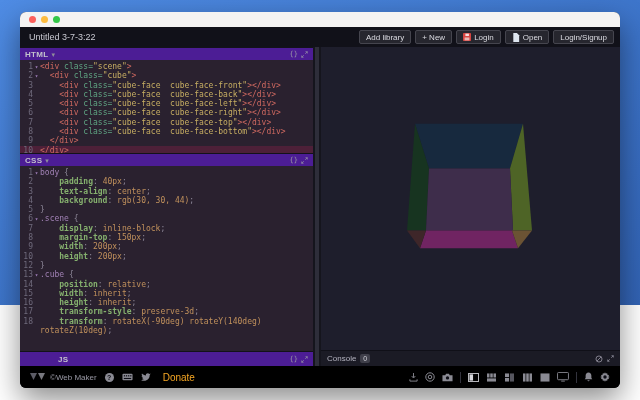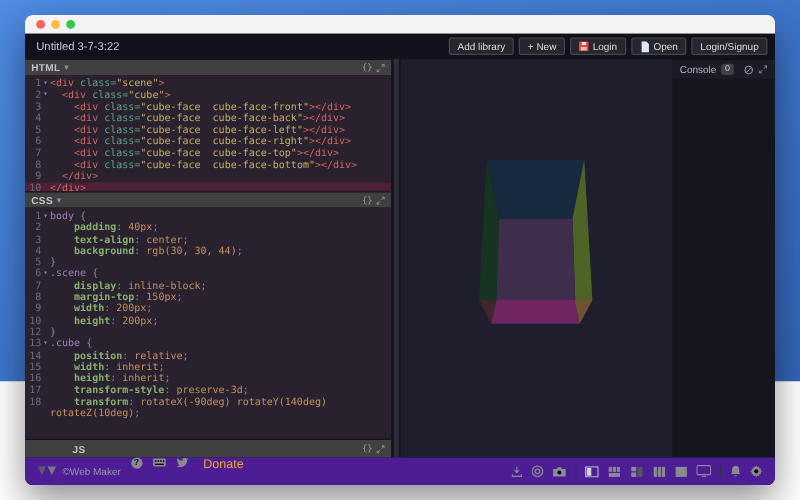--- a/index.html
+++ b/index.html
@@ -26,21 +26,21 @@
   .doc-title { color:#c9c9d2; font-size:9px; }
   .appbar-actions { margin-left:auto; display:flex; gap:4px; }
   .abtn { display:inline-flex; align-items:center; gap:3px; background:#26262e;
     border:1px solid #45454e; border-radius:2px; color:#dcdce2; font-size:8px;
     padding:1px 6px; height:14px; font-family:"Liberation Sans",sans-serif; cursor:default; }
   .abtn svg { display:block; }
 
   
   .main { flex:1; display:flex; min-height:0; }
   .editors { width:293px; flex:none; display:flex; flex-direction:column; min-height:0; }
-  .pane-head { height:13px; background:#404040; border-top:1px solid #13121a;
+  .pane-head { height:13px; background:#4c1d95; border-top:1px solid #13121a;
     display:flex; align-items:center; padding:0 5px; gap:3px; flex:none; }
   .pane-label { color:#c3c2cc; font-size:8px; font-weight:bold; letter-spacing:.3px; }
   .caret { color:#8f8d9a; font-size:7px; line-height:1; }
   .ph-sp { flex:1; }
   .braces { color:#9a98a6; font-size:7px; font-family:"DejaVu Sans Mono",monospace; }
   .icon-svg { display:block; }
 
   .code { background:#2a212f; overflow:hidden; font-family:"DejaVu Sans Mono",monospace;
     font-size:8px; padding-top:2px; }
   .code-html { height:93px; flex:none; }
@@ -50,31 +50,31 @@
   .ln { width:13px; text-align:right; color:#6f6a7c; flex:none; }
   .fold { width:7px; text-align:center; color:#9c7bb5; font-size:6px; flex:none; }
   .ct { flex:1; }
   .tk-t{color:#cf6960;} .tk-a{color:#5fa583;} .tk-o{color:#5fa583;}
   .tk-s{color:#c7ae62;} .tk-sel{color:#a080b4;} .tk-pr{color:#85b06e;font-weight:bold;}
   .tk-v{color:#c1915c;} .tk-br{color:#8d8798;}
 
   .gutter { width:8px; flex:none; background:#15151d; display:flex; justify-content:center; }
   .gutter-bar { width:4px; background:#2e2e3a; }
 
-  .right { flex:1; display:flex; flex-direction:row; min-width:0; }
+  .right { flex:1; display:flex; flex-direction:column; min-width:0; }
   .preview { flex:1; position:relative; background:#1e1e2c; }
   .preview svg { position:absolute; inset:0; }
   .console-bar { height:16px; background:#1b1b25; border-top:1px solid #101018;
     display:flex; align-items:center; gap:4px; padding:0 6px; flex:none; }
   .console-label { color:#b5b4c0; font-size:8px; }
   .badge { background:#3f3f4a; color:#d2d2da; font-size:7px; border-radius:2px;
     padding:0 3px; line-height:9px; }
 
   
-  .statusbar { height:22px; background:#4c1d95; display:flex; 
+  .statusbar { height:22px; background:#000000; display:flex; align-items:center;
     gap:8px; padding:0 10px; flex:none; }
   .brand { color:#9a99a5; font-size:8px; display:inline-flex; align-items:center; gap:4px; }
   .circle-q { width:9px; height:9px; border-radius:50%; background:#8a8a93; color:#0c0c14;
     font-size:7px; font-weight:bold; text-align:center; line-height:9px; display:inline-block; }
   .donate { color:#f5a623; font-size:10px; text-decoration:none; margin-left:4px; }
   .sb-sp { flex:1; }
   .sb-right { display:flex; align-items:center; gap:7px; }
   .vdiv { width:1px; height:11px; background:#33333d; }
 </style>
 </head>

